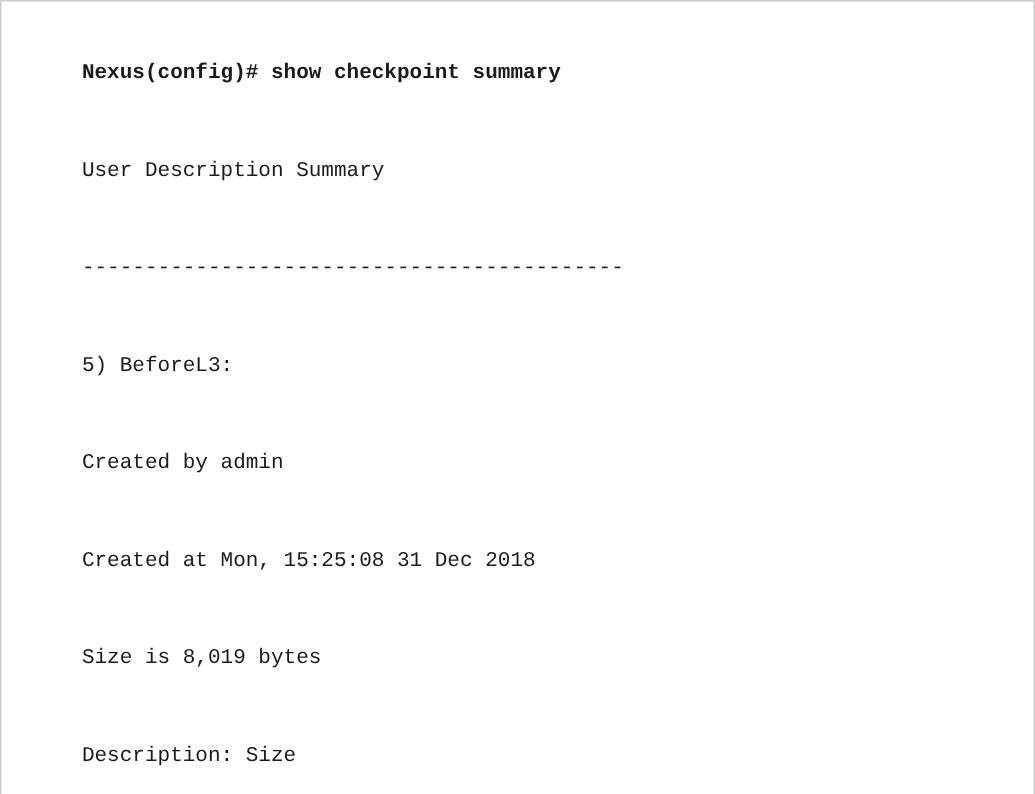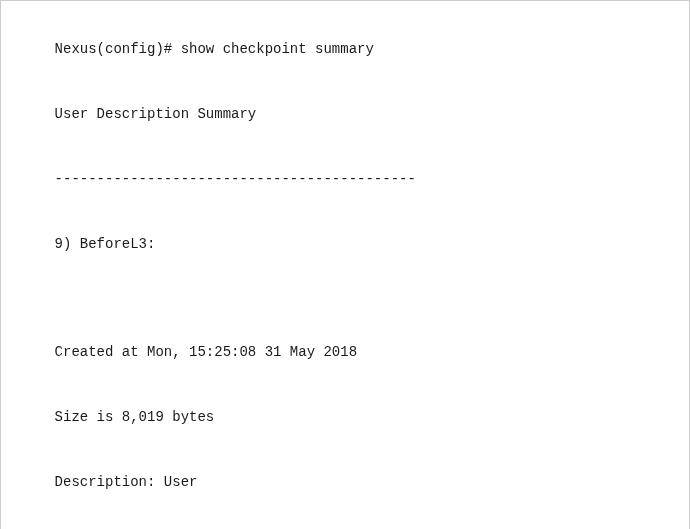--- a/index.html
+++ b/index.html
@@ -29,43 +29,44 @@
 
     .terminal-text {
       font-family: 'Courier New', Courier, monospace;
       font-size: 14px;
       line-height: 1.55;
       color: #1a1a1a;
       white-space: pre;
     }
 
     .bold-line {
-      font-weight: normal;
+      font-weight: bold;
     }
   </style>
 </head>
 <body>
 
 <div class="terminal-container">
 
   <div class="terminal-text">
     <span class="bold-line">Nexus(config)# show checkpoint summary</span>
     <br>
     <span>User Description Summary</span>
     <br>
     <span>-------------------------------------------</span>
     <br>
-    <span>9) BeforeL3:</span>
+    <span>5) BeforeL3:</span>
     <br>
+    <span>Created by admin</span>
     <br>
-    <span>Created at Mon, 15:25:08 31 May 2018</span>
+    <span>Created at Mon, 15:25:08 31 Dec 2018</span>
     <br>
     <span>Size is 8,019 bytes</span>
     <br>
-    <span>Description: User</span>
+    <span>Description: Size</span>
     <br>
     <br>
     
     <br>
     
     <br>
     
     <br>
     
     <br>

